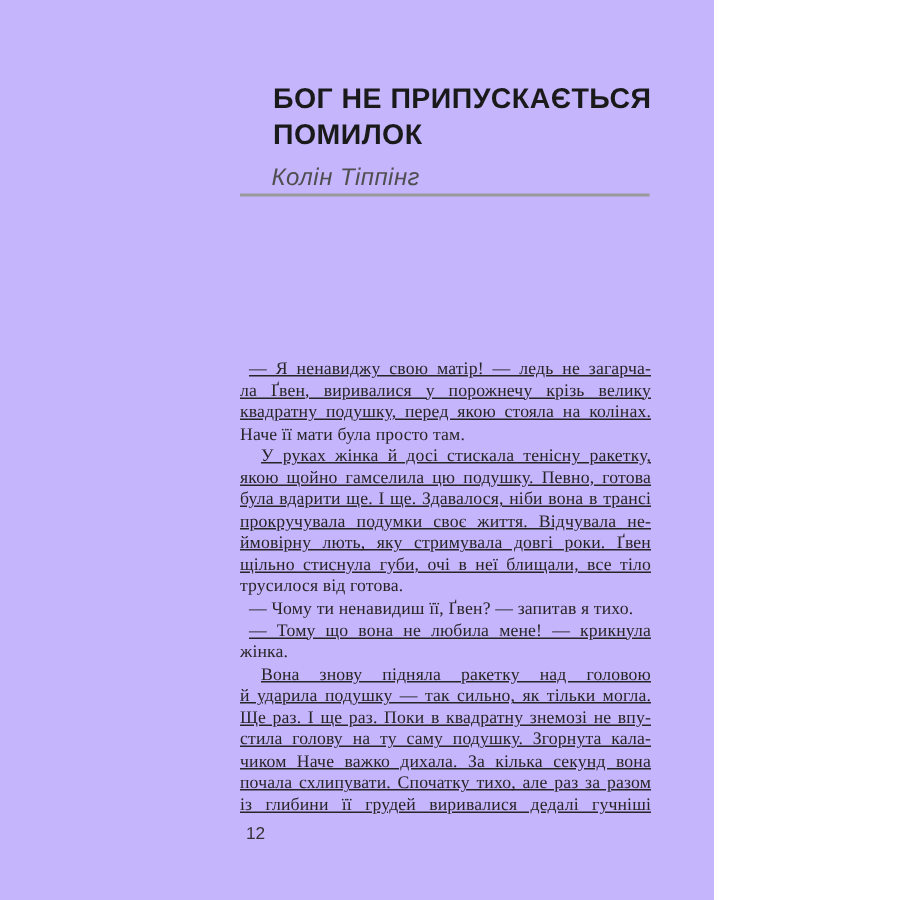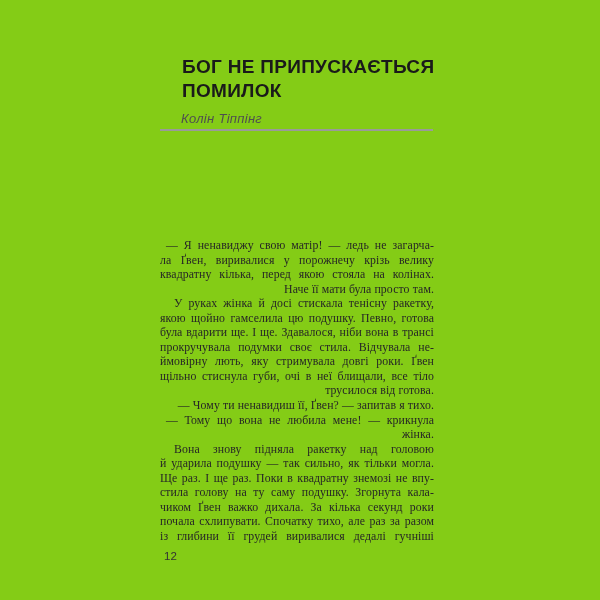--- a/index.html
+++ b/index.html
@@ -1,20 +1,20 @@
 <!DOCTYPE html>
 <html><head>
 <meta charset="utf-8">
 <style>
   html, body { margin: 0; padding: 0; }
   .page {
     position: relative;
-    width: 600px;
+    width: 476px;
     height: 600px;
-    background: #84cc16;
+    background: #c4b5fd;
     overflow: hidden;
     font-family: "Liberation Serif", serif;
   }
   .title-block {
     position: absolute;
     left: 182px;
     top: 55px;
     width: 300px;
     font-family: "Liberation Sans", sans-serif;
     font-weight: bold;
@@ -22,21 +22,21 @@
     line-height: 24px;
     letter-spacing: 0.3px;
     color: #1a1a1a;
   }
   .author {
     position: absolute;
     left: 181px;
     top: 111px;
     font-family: "Liberation Sans", sans-serif;
     font-style: italic;
-    font-size: 13px;
+    font-size: 16px;
     line-height: 16px;
     color: #4f4f4f;
     letter-spacing: 0.3px;
   }
   .rule {
     position: absolute;
     left: 160px;
     top: 129px;
     width: 273px;
     height: 2px;
@@ -48,27 +48,28 @@
     top: 238px;
     width: 274px;
     font-size: 11.8px;
     line-height: 14.55px;
     color: #262626;
     letter-spacing: 0.1px;
   }
   .body-text .line {
     height: 14.55px;
     overflow: hidden;
-    text-align: right;
+    text-align: left;
     white-space: nowrap;
   }
   .body-text .line.just {
     text-align: justify;
     text-align-last: justify;
     white-space: normal;
+    text-decoration: underline;
   }
   .body-text .line.ind-d { text-indent: 6px; }
   .body-text .line.ind-p { text-indent: 14px; }
   .page-number {
     position: absolute;
     left: 164px;
     top: 550px;
     font-family: "Liberation Sans", sans-serif;
     font-size: 11.5px;
     color: #333333;
@@ -84,36 +85,36 @@
     <div>ПОМИЛОК</div>
   </div>
 
   <div class="author">Колін Тіппінг</div>
 
   <div class="rule"></div>
 
   <div class="body-text" id="body-lines">
       <div class="line just ind-d">— Я ненавиджу свою матір! — ледь не загарча-</div>
       <div class="line just">ла Ґвен, виривалися у порожнечу крізь велику</div>
-      <div class="line just">квадратну кілька, перед якою стояла на колінах.</div>
+      <div class="line just">квадратну подушку, перед якою стояла на колінах.</div>
       <div class="line">Наче її мати була просто там.</div>
       <div class="line just ind-p">У руках жінка й досі стискала тенісну ракетку,</div>
       <div class="line just">якою щойно гамселила цю подушку. Певно, готова</div>
       <div class="line just">була вдарити ще. І ще. Здавалося, ніби вона в трансі</div>
-      <div class="line just">прокручувала подумки своє стила. Відчувала не-</div>
+      <div class="line just">прокручувала подумки своє життя. Відчувала не-</div>
       <div class="line just">ймовірну лють, яку стримувала довгі роки. Ґвен</div>
       <div class="line just">щільно стиснула губи, очі в неї блищали, все тіло</div>
       <div class="line">трусилося від готова.</div>
       <div class="line ind-d">— Чому ти ненавидиш її, Ґвен? — запитав я тихо.</div>
       <div class="line just ind-d">— Тому що вона не любила мене! — крикнула</div>
       <div class="line">жінка.</div>
       <div class="line just ind-p">Вона знову підняла ракетку над головою</div>
       <div class="line just">й ударила подушку — так сильно, як тільки могла.</div>
       <div class="line just">Ще раз. І ще раз. Поки в квадратну знемозі не впу-</div>
       <div class="line just">стила голову на ту саму подушку. Згорнута кала-</div>
-      <div class="line just">чиком Ґвен важко дихала. За кілька секунд роки</div>
+      <div class="line just">чиком Наче важко дихала. За кілька секунд вона</div>
       <div class="line just">почала схлипувати. Спочатку тихо, але раз за разом</div>
       <div class="line just">із глибини її грудей виривалися дедалі гучніші</div>
     </div>
 
   <div class="page-number">12</div>
 
 </div>
 
 </body></html>

